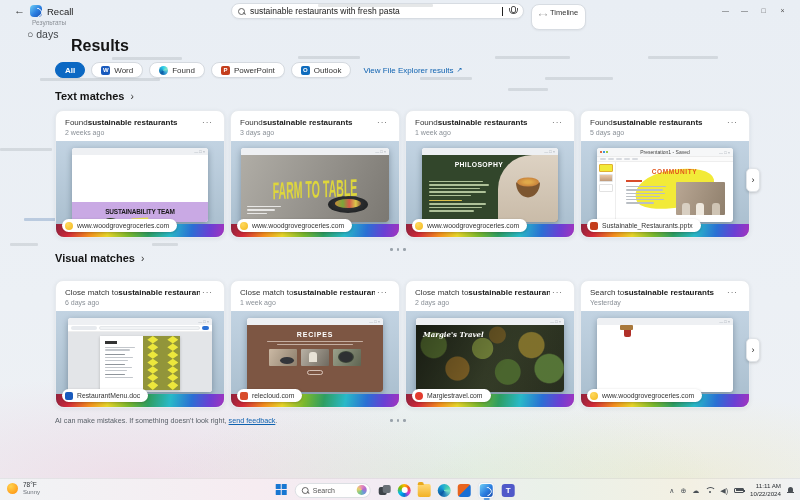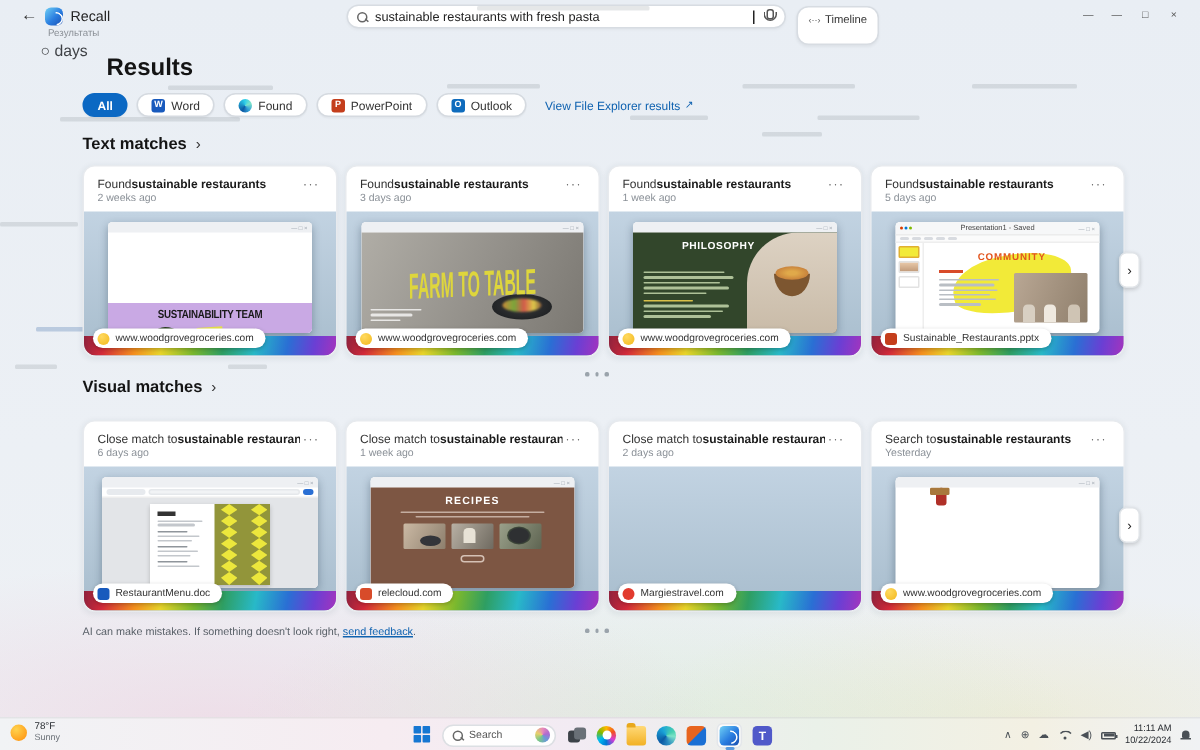--- a/index.html
+++ b/index.html
@@ -639,20 +639,30 @@
 
   <div class="card" style="left:405px; top:280px;">
     <div class="card-head">
       <div class="card-title">
         <span class="t-prefix">Close match to</span><span class="t-match">sustainable restaurants</span>
       </div>
       <div class="card-menu">···</div>
     </div>
     <div class="card-time">2 days ago</div>
     <div class="thumb">
+      <div class="mwin" style="left:10px; right:10px;">
+        <div class="mbar">
+            <span class="wcg">—</span>
+            <span class="wcg">□</span>
+            <span class="wcg">×</span>
+          </div>
+        <div class="mslide art-margies">
+          <div class="mg-title">Margie's Travel</div>
+        </div>
+      </div>
       <div class="rainbow"></div>
       <div class="src-pill">
         <span class="sfav margie"></span>
         <span class="src-label">Margiestravel.com</span>
       </div>
     </div>
   </div>
 
   <div class="card" style="left:580px; top:280px;">
     <div class="card-head">

